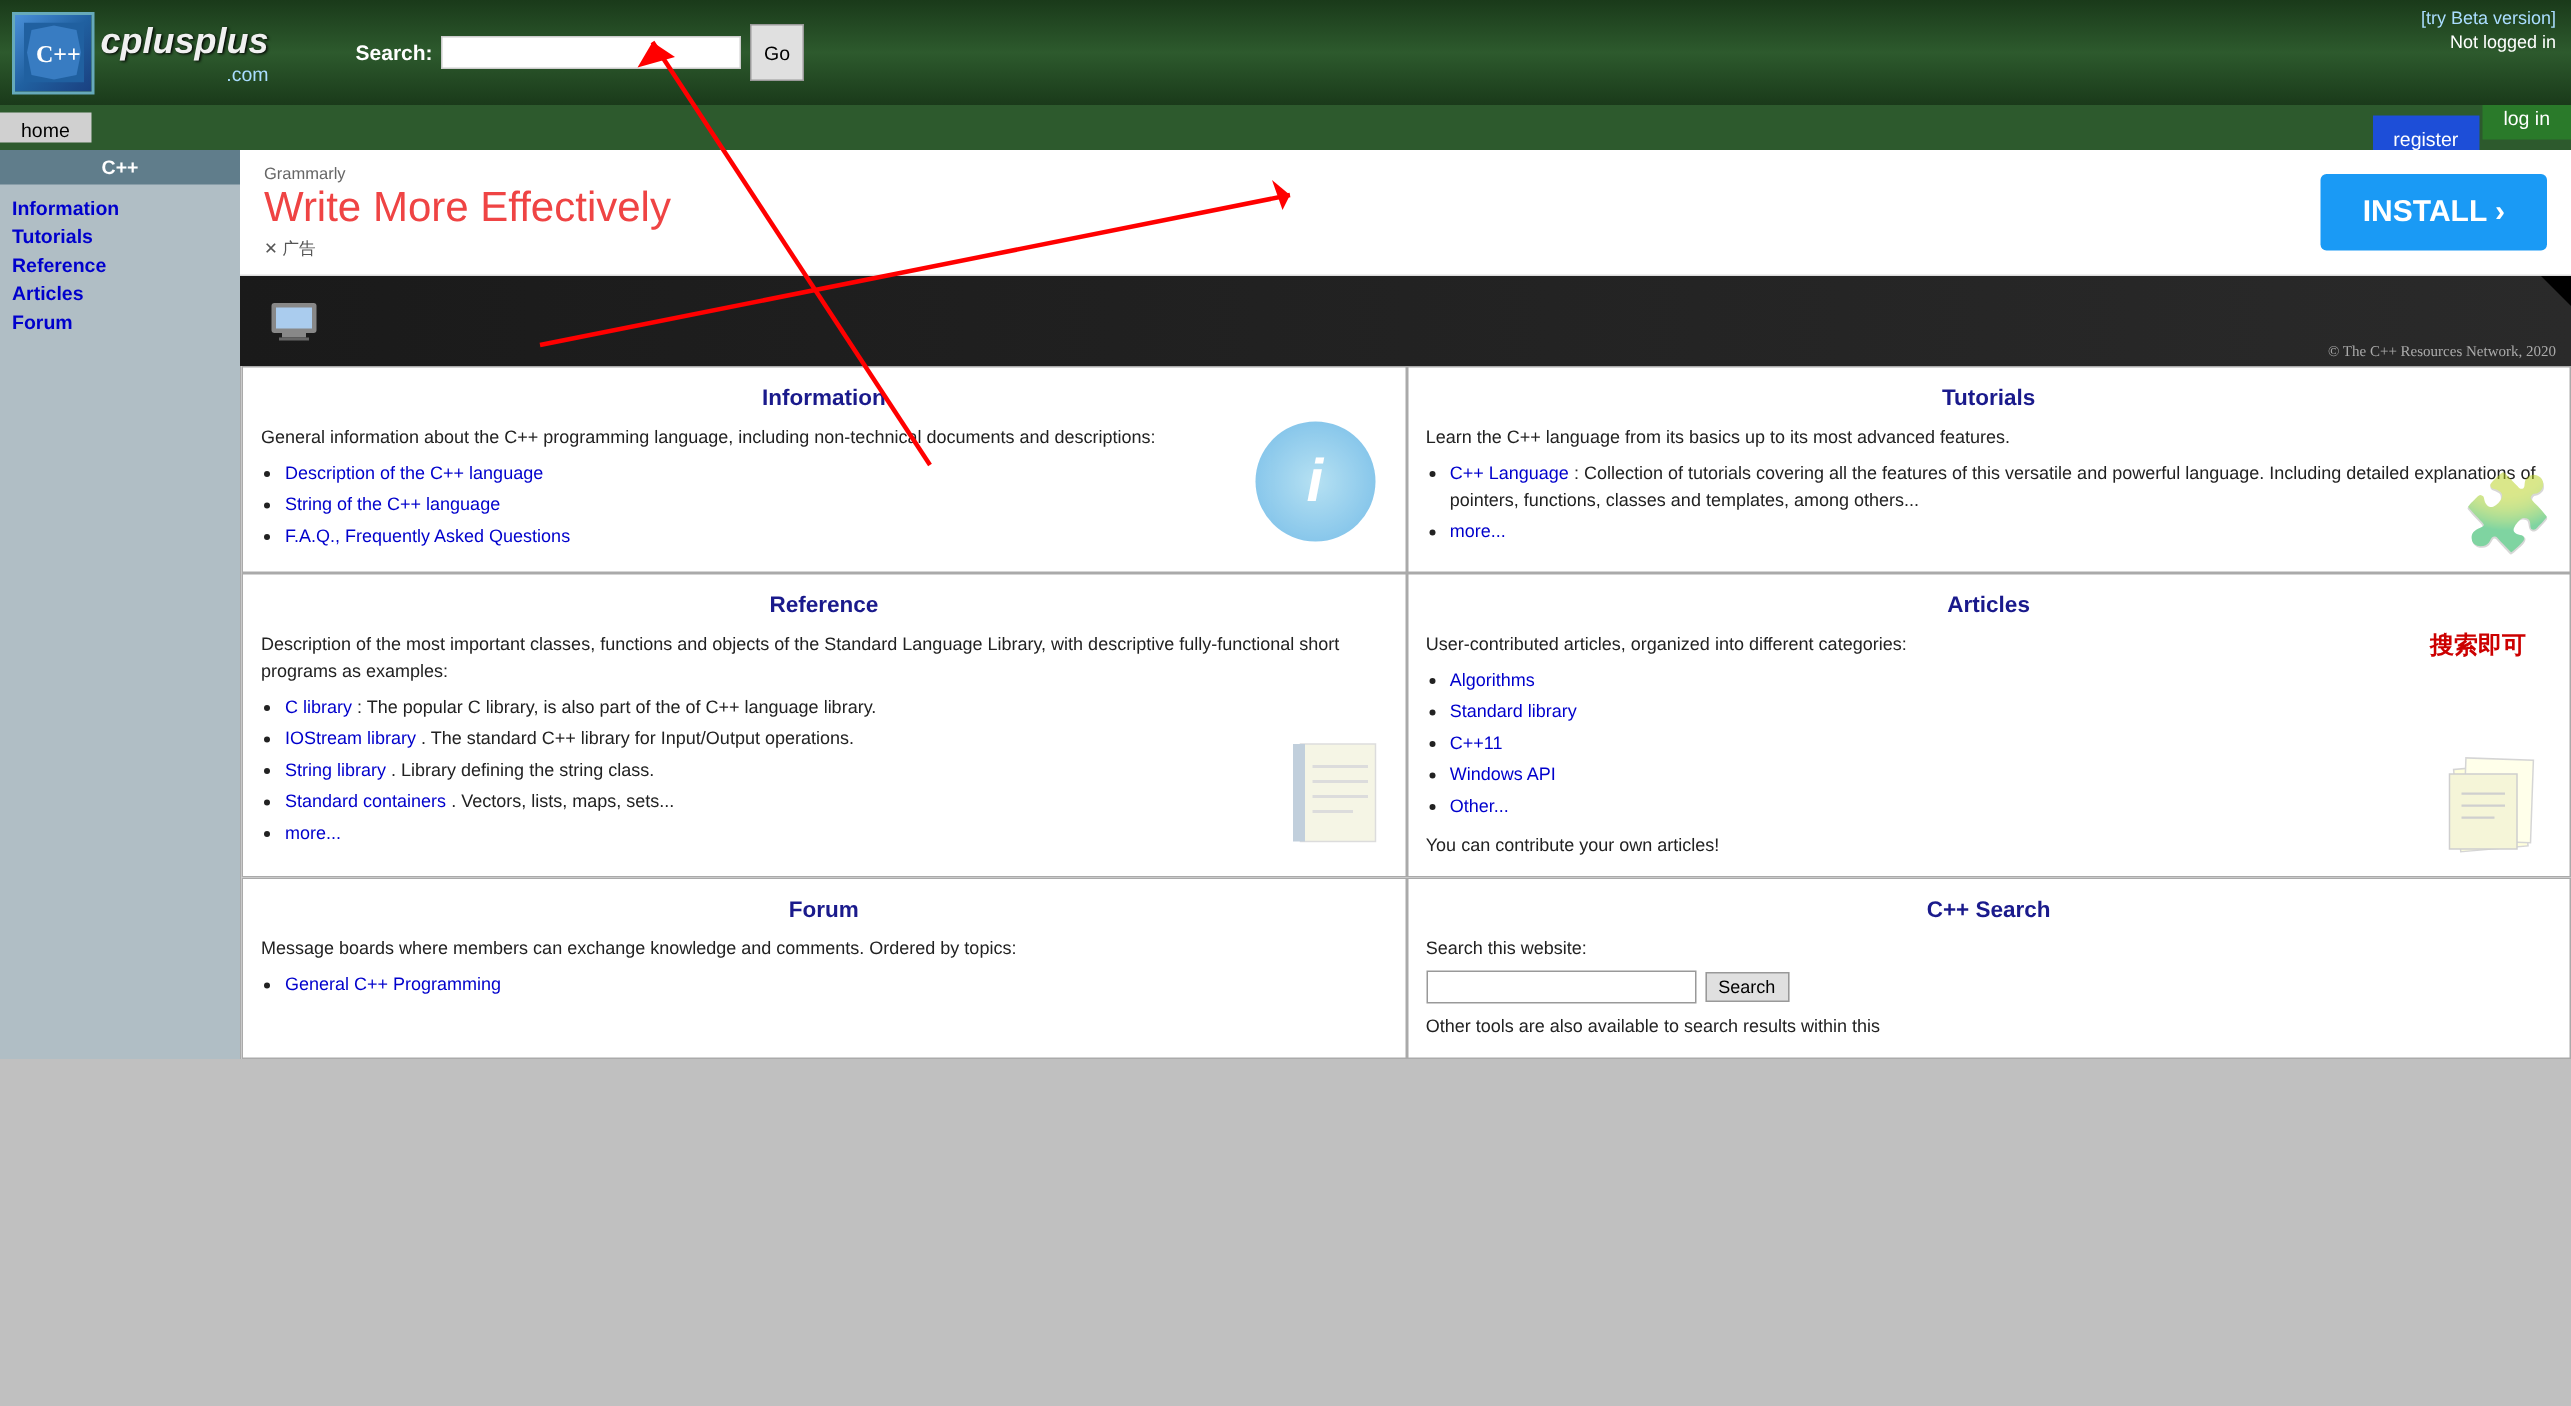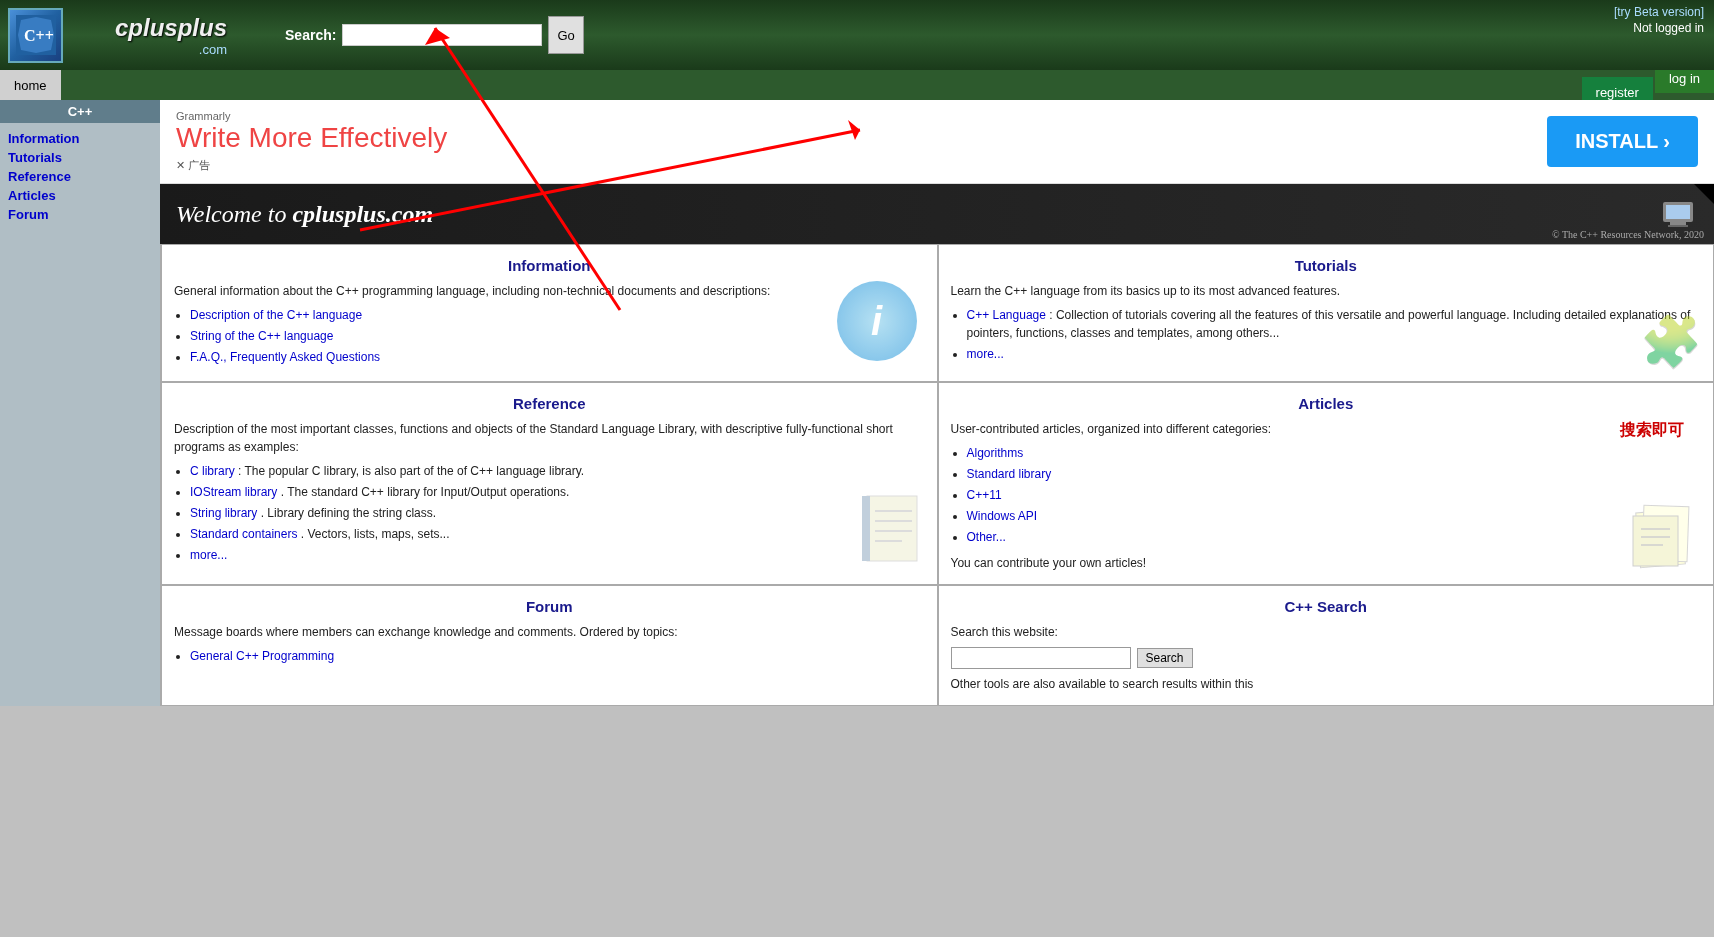--- a/index.html
+++ b/index.html
@@ -28,21 +28,20 @@
       align-items: center;
       justify-content: center;
       margin-right: 4px;
     }
     #logo-cplusplus {
       color: #ffffff;
       font-size: 22px;
       font-weight: bold;
       font-style: italic;
       text-shadow: 1px 1px 2px #000;
-      margin-left: 48px;
     }
     #logo-com {
       color: #aaddff;
       font-size: 13px;
       text-align: right;
     }
     #search-bar {
       display: flex;
       align-items: center;
       gap: 6px;
@@ -90,36 +89,36 @@
       padding: 0;
       height: 30px;
     }
     #home-btn {
       background: #d0d0d0;
       color: #000;
       padding: 4px 14px;
       font-size: 13px;
       border: none;
       cursor: pointer;
-      height: 30px;
+      height: 20px;
       font-weight: normal;
     }
     #auth-btns {
       margin-left: auto;
       display: flex;
       gap: 2px;
     }
     .auth-btn {
       padding: 4px 14px;
       font-size: 13px;
       height: 30px;
       border: none;
       cursor: pointer;
     }
-    #register-btn { background: #15803d; color: white; margin-top: 14px; }
+    #register-btn { background: #1d4ed8; color: white; margin-top: 14px; }
     #login-btn { background: #2a7a2a; color: white; }
 
     
     #main-layout {
       display: flex;
       width: 100%;
     }
 
     
     #sidebar {
@@ -413,24 +412,20 @@
       <div id="ad-banner">
         <div id="ad-left">
           <div id="ad-company">Grammarly</div>
           <div id="ad-headline">Write More Effectively</div>
           <div id="ad-close">✕ 广告</div>
         </div>
         <button id="ad-install-btn">INSTALL ›</button>
       </div>
 
       <div id="welcome-banner">
-        <span style="font-family:serif;font-style:italic;color:white;font-size:24px;">
-          <span>Welcome to</span>
-          <span style="font-weight:bold;color:#ffffff;">cplusplus.com</span>
-        </span>
 
         <svg width="40" height="40" viewBox="0 0 40 40">
           <rect x="5" y="8" width="30" height="20" rx="2" fill="#888"></rect>
           <rect x="8" y="11" width="24" height="14" fill="#aaccee"></rect>
           <rect x="12" y="28" width="16" height="3" fill="#888"></rect>
           <rect x="10" y="31" width="20" height="2" fill="#666"></rect>
         </svg>
         <div id="copyright">© The C++ Resources Network, 2020</div>
 
         <div style="position:absolute;top:0;right:0;width:0;height:0;border-left:20px solid transparent;border-top:20px solid black;"></div>

